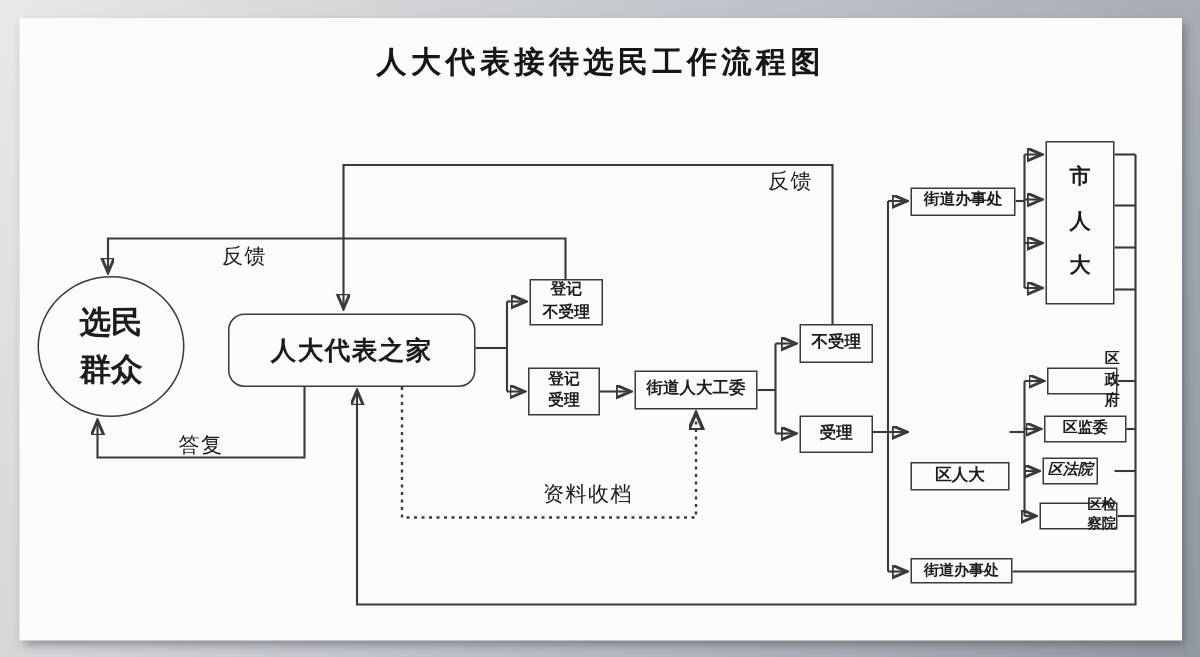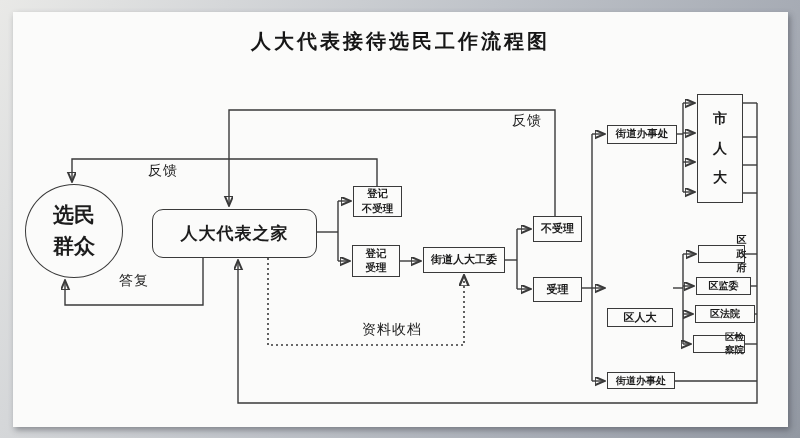--- a/index.html
+++ b/index.html
@@ -118,21 +118,21 @@
   <div class="node" style="left:423px;top:247px;width:82px;height:26px;font-size:11px;">街道人大工委</div>
   <div class="node" style="left:533px;top:216px;width:49px;height:26px;font-size:11px;">不受理</div>
   <div class="node" style="left:533px;top:277px;width:49px;height:25px;font-size:11px;">受理</div>
   <div class="node" style="left:607px;top:125px;width:70px;height:19px;font-size:10.5px;">街道办事处</div>
   <div class="node tall" style="left:697px;top:94px;width:46px;height:109px;font-size:14px;">市
 人
 大</div>
   <div class="node" style="left:607px;top:278px;width:66px;height:19px;font-size:11px;margin-top:30px;">区人大</div>
   <div class="node" style="left:698px;top:245px;width:47px;height:18px;font-size:10px;padding-left:40px;">区政府</div>
   <div class="node" style="left:696px;top:277px;width:55px;height:18px;font-size:10px;">区监委</div>
-  <div class="node" style="left:695px;top:305px;width:60px;height:18px;font-size:10px;">区法院</div>
+  <div class="node" style="left:695px;top:305px;width:37px;height:18px;font-size:10px;font-style:italic;">区法院</div>
   <div class="node" style="left:693px;top:335px;width:52px;height:18px;font-size:9.5px;padding-left:31px;">区检察院</div>
   <div class="node" style="left:607px;top:372px;width:68px;height:17px;font-size:10px;">街道办事处</div>
 
   <div class="edge-label" style="left:163px;top:162px;">反馈</div>
   <div class="edge-label" style="left:527px;top:112px;">反馈</div>
-  <div class="edge-label" style="left:134px;top:272px;">答复</div>
+  <div class="edge-label" style="left:134px;top:288px;">答复</div>
   <div class="edge-label" style="left:392px;top:321px;">资料收档</div>
 </div>
 
 </body></html>

